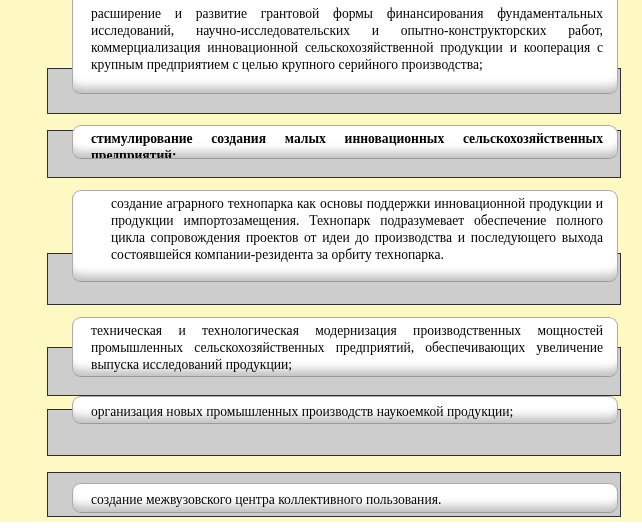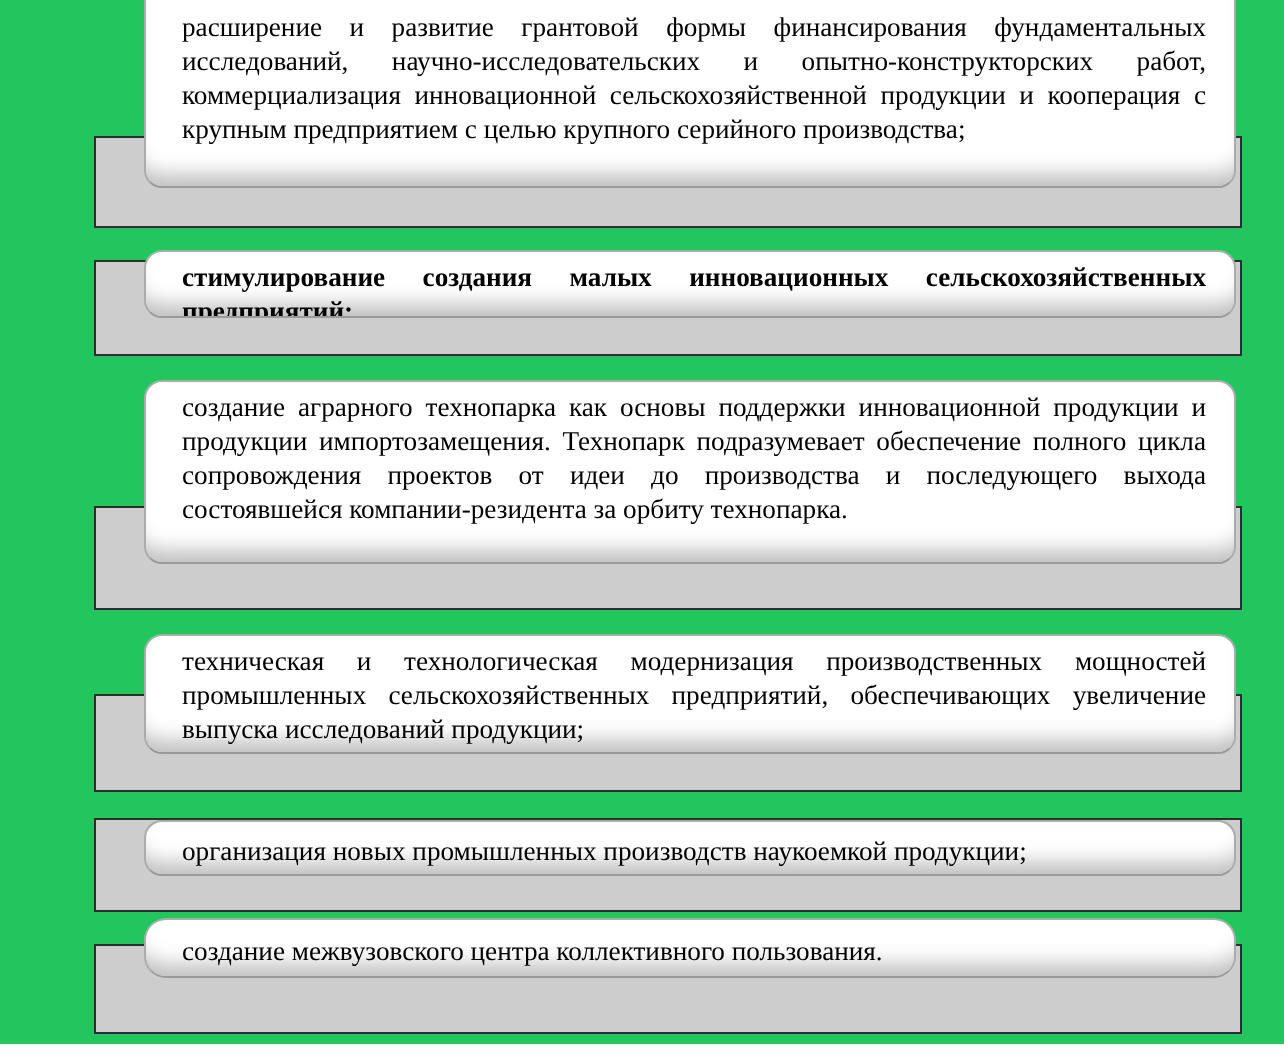--- a/index.html
+++ b/index.html
@@ -4,21 +4,21 @@
 <style>
   html, body {
     margin: 0;
     padding: 0;
     background: #ffffff;
   }
   .page {
     position: relative;
     width: 642px;
     height: 522px;
-    background: #22c55e;
+    background: #fef9c3;
     overflow: hidden;
     font-family: "Liberation Serif", "DejaVu Serif", serif;
   }
   
   .shadow-box {
     position: absolute;
     left: 47px;
     width: 574px;
     box-sizing: border-box;
     background: #cdcdcd;
@@ -49,31 +49,31 @@
     text-align-last: left;
   }
   
   .card.c1   { top: -14px; height: 108px; border-top-left-radius: 0; border-top-right-radius: 0; }
   .card.c1 p { padding-top: 18px; }
   .shadow-box.s1 { top: 68px;  height: 46px; }
 
   .card.c2   { top: 125px; height: 34px; font-weight: bold; }
   .shadow-box.s2 { top: 130px; height: 48px; }
 
-  .card.c3   { top: 190px; height: 92px; }
+  .card.c3   { top: 190px; height: 92px; padding-left: 20px; }
   .shadow-box.s3 { top: 253px; height: 52px; }
 
   .card.c4   { top: 317px; height: 60px; }
   .shadow-box.s4 { top: 347px; height: 49px; }
 
-  .card.c5   { top: 410px; height: 28px; }
+  .card.c5   { top: 396px; height: 28px; }
   .card.c5 p { padding-top: 6px; }
   .shadow-box.s5 { top: 409px; height: 47px; }
 
-  .card.c6   { top: 459px; height: 30px; border-radius: 11px; }
+  .card.c6   { top: 483px; height: 30px; }
   .card.c6 p { padding-top: 7px; }
   .shadow-box.s6 { top: 472px; height: 45px; }
 </style>
 </head>
 <body>
 
 <div class="page">
 
   <div>
     <div class="shadow-box s1"></div>

